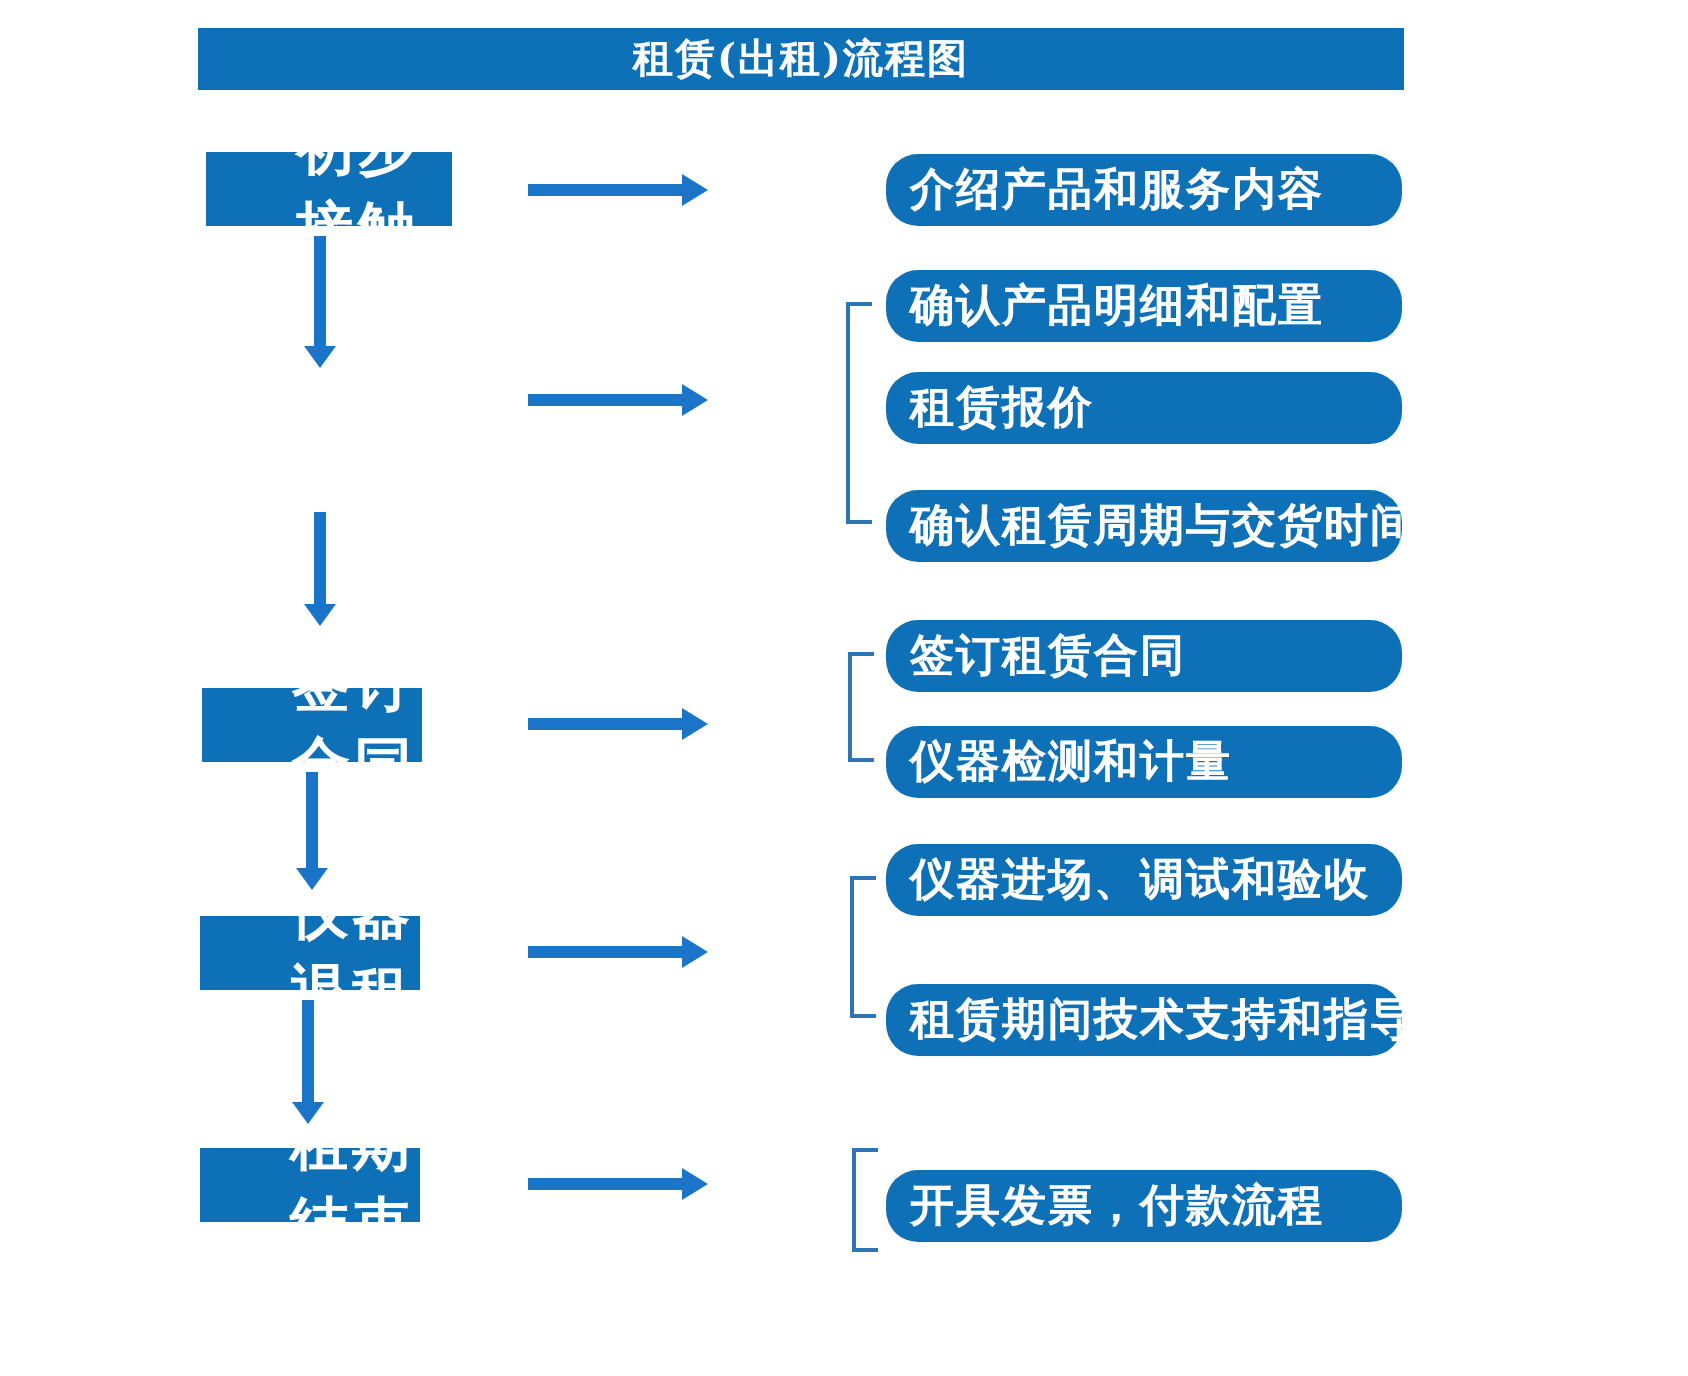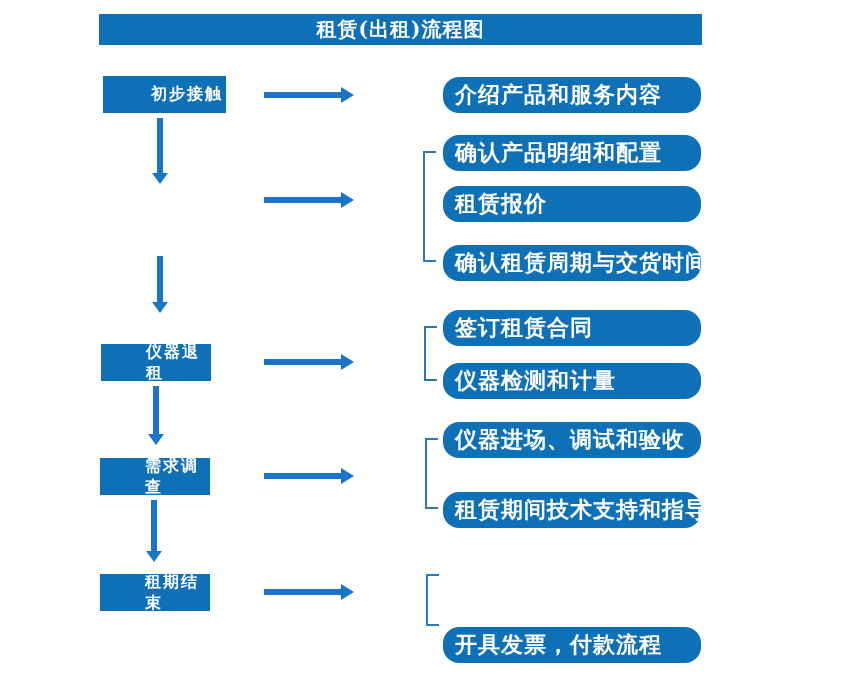--- a/index.html
+++ b/index.html
@@ -14,21 +14,21 @@
   .title-bar {
     position: absolute; left: 99px; top: 14px; width: 603px; height: 31px;
     background: #0E71B8; color: #ffffff;
     display: flex; align-items: center; justify-content: center;
     font-size: 20px; font-weight: bold; letter-spacing: 1px;
   }
 
   .step {
     position: absolute; background: #0E71B8; color: #ffffff;
     display: flex; align-items: center; justify-content: center;
-    font-size: 16px; font-weight: bold; letter-spacing: 2px;
+    font-size: 29px; font-weight: bold; letter-spacing: 2px;
     height: 37px;
     padding-left: 45px;
   }
   .detail {
     position: absolute; left: 443px; width: 258px; height: 36px;
     background: #0E71B8; color: #ffffff;
     display: flex; align-items: center;
     padding-left: 12px;
     font-size: 22px; font-weight: bold; letter-spacing: 1px;
     white-space: nowrap;
@@ -63,22 +63,22 @@
 </head>
 <body>
 
 <div class="canvas">
 
   <div class="title-bar">
     <span>租赁(出租)流程图</span>
   </div>
 
   <div class="step" style="left:103px; top:76px;  width:123px;">初步接触</div>
-  <div class="step" style="left:101px; top:344px; width:110px;">仪器退租</div>
-  <div class="step" style="left:100px; top:458px; width:110px;">需求调查</div>
+  <div class="step" style="left:101px; top:344px; width:110px;">签订合同</div>
+  <div class="step" style="left:100px; top:458px; width:110px;">仪器退租</div>
   <div class="step" style="left:100px; top:574px; width:110px;">租期结束</div>
 
   <div class="v-arrow" style="left:152px; top:118px; height:66px;">
     <div class="stem"></div>
     <div class="head"></div>
   </div>
   <div class="v-arrow" style="left:152px; top:256px; height:57px;">
     <div class="stem"></div>
     <div class="head"></div>
   </div>
@@ -122,15 +122,15 @@
   <div class="detail" style="top:135px;">确认产品明细和配置</div>
   <div class="detail" style="top:186px;">租赁报价</div>
   <div class="detail" style="top:245px;">确认租赁周期与交货时间</div>
 
   <div class="detail" style="top:310px;">签订租赁合同</div>
   <div class="detail" style="top:363px;">仪器检测和计量</div>
 
   <div class="detail" style="top:422px;">仪器进场、调试和验收</div>
   <div class="detail" style="top:492px;">租赁期间技术支持和指导</div>
 
-  <div class="detail" style="top:627px;">开具发票，付款流程</div>
+  <div class="detail" style="top:585px;">开具发票，付款流程</div>
 
 </div>
 
 </body></html>

